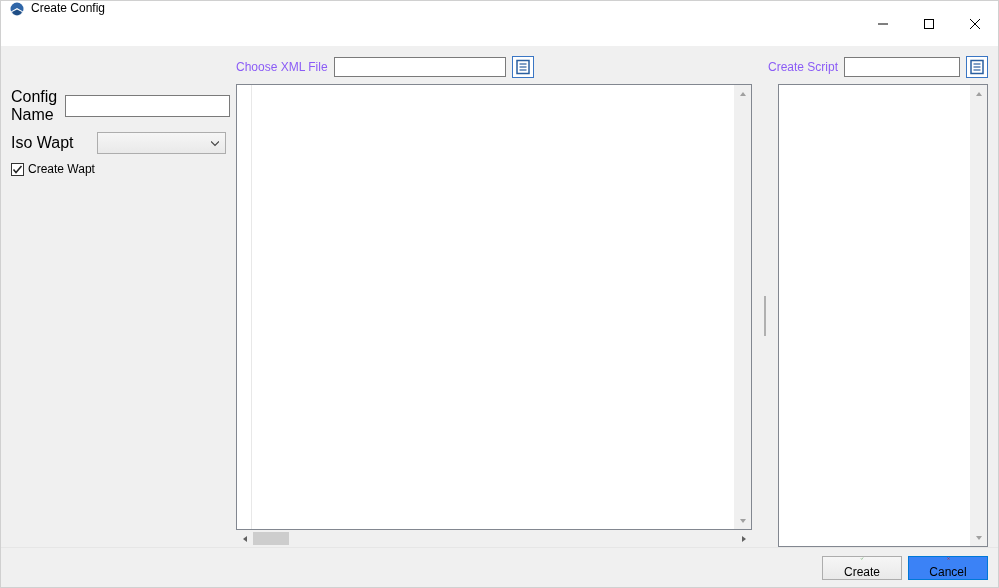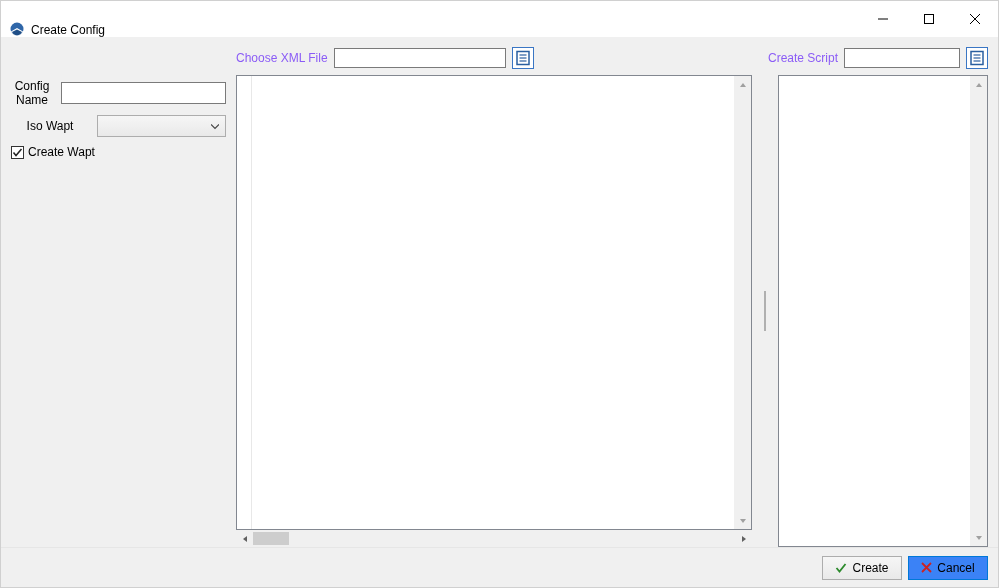--- a/index.html
+++ b/index.html
@@ -14,24 +14,24 @@
     .window {
       width: 999px;
       height: 588px;
       background: #f0f0f0;
       display: flex;
       flex-direction: column;
       border: 1px solid #d0d0d0;
     }
     
     .titlebar {
-      height: 36px;
+      height: 45px;
       background: #ffffff;
       display: flex;
-      align-items: flex-end;
+      align-items: flex-start;
       flex-shrink: 0;
     }
     .titlebar .app-icon {
       width: 16px;
       height: 16px;
       margin: 0 6px 0 8px;
       display: flex;
       align-items: center;
       justify-content: center;
     }
@@ -107,23 +107,22 @@
       padding-top: 4px;
     }
     .form-row {
       display: flex;
       align-items: center;
       margin-bottom: 8px;
       gap: 8px;
     }
     .form-label {
       width: 78px;
-      font-size: 12px;
+      font-size: 16px;
       color: #000;
-      text-align: center;
     }
     .text-input {
       flex: 1;
       height: 22px;
       border: 1px solid #7a7a7a;
       background: #fff;
       padding: 0 4px;
       font-size: 12px;
     }
     .select-input {
@@ -272,20 +271,21 @@
       min-width: 80px;
       border: 1px solid #adadad;
       background: linear-gradient(#f6f6f6, #e9e9e9);
       display: flex;
       align-items: center;
       justify-content: center;
       gap: 5px;
       font-size: 12px;
       padding: 0 10px;
       cursor: default;
+      flex-direction: column;
     }
     .btn.primary {
       border: 1.5px solid #0078d7;
       background: #3b82f6;
     }
     .btn svg { display: block; }
 
     .inner-margin {
       position: absolute;
       top: 0;

